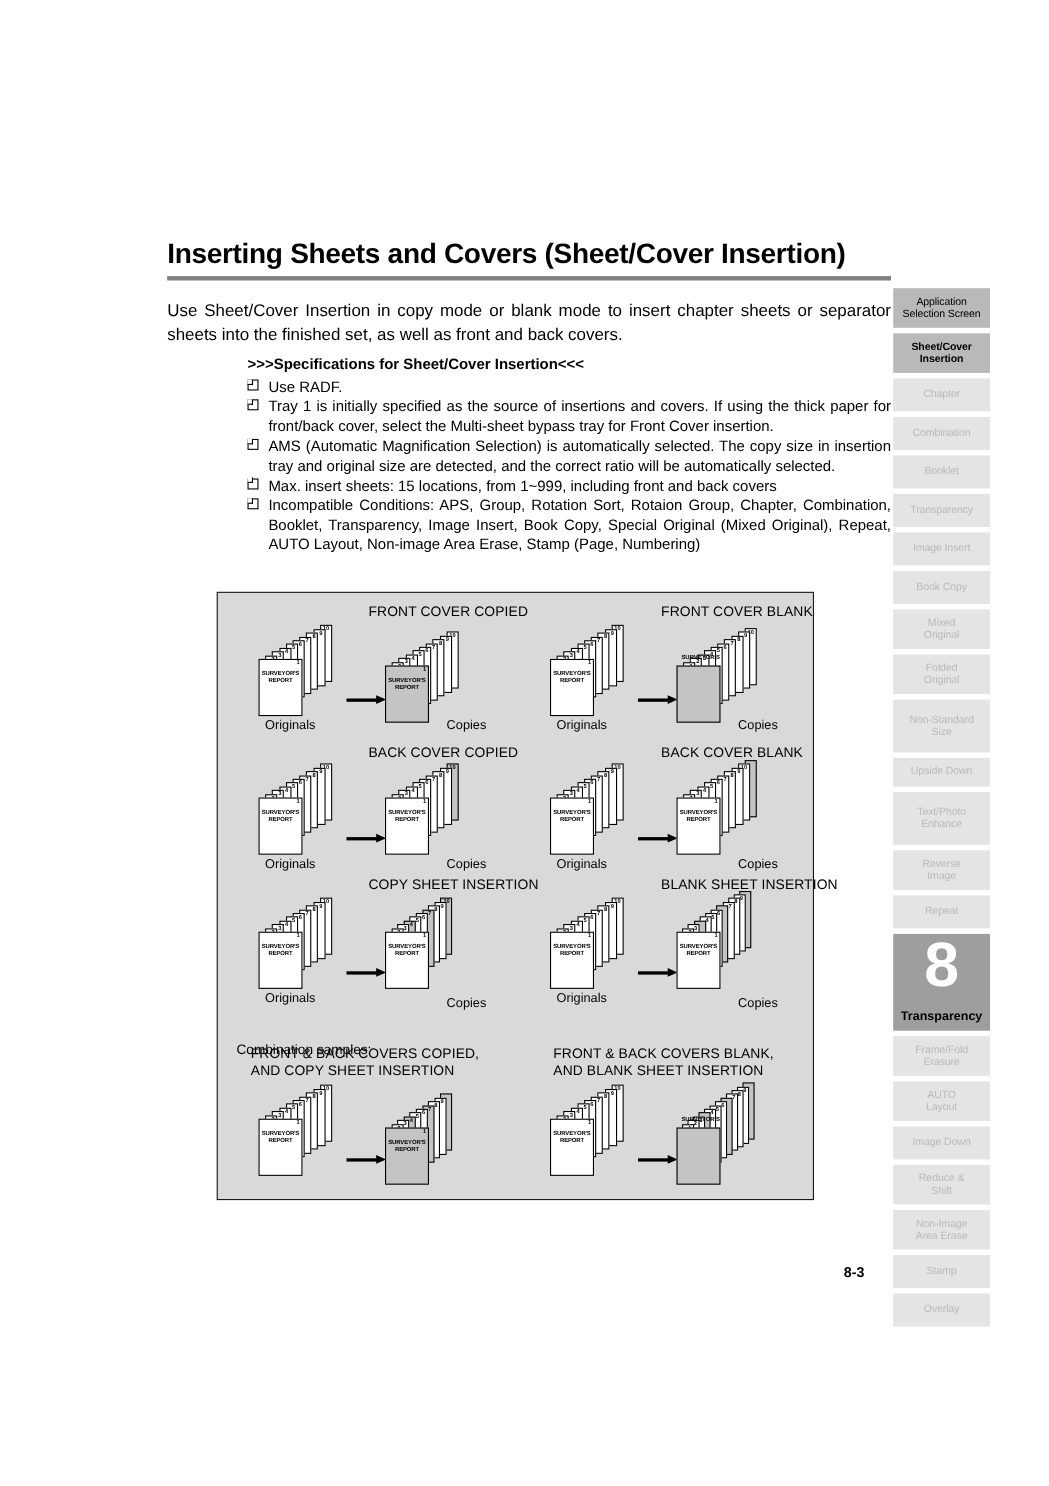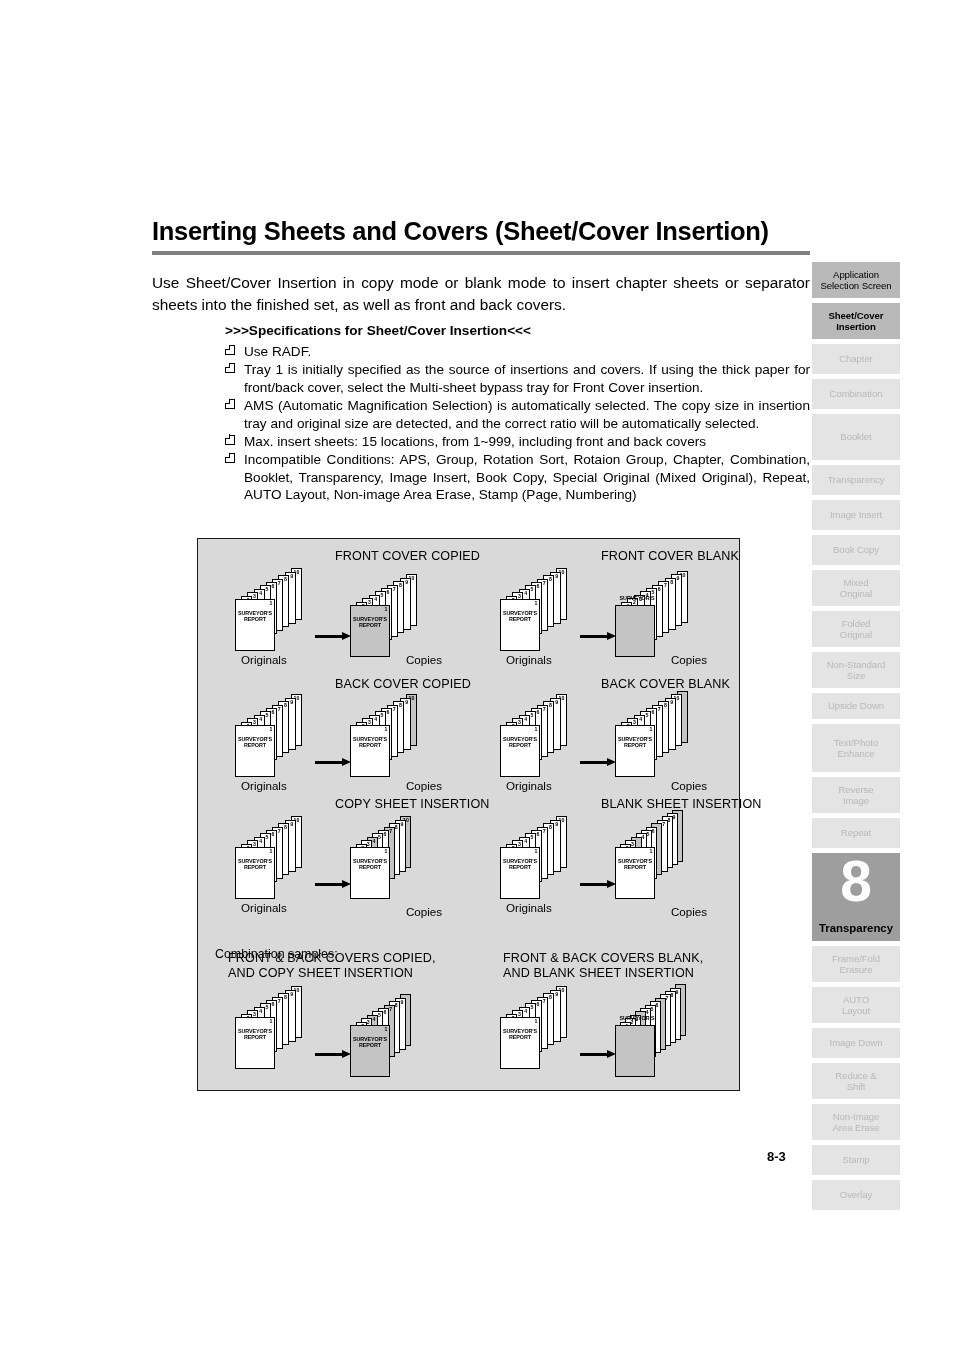--- a/index.html
+++ b/index.html
@@ -733,39 +733,39 @@
         </div>
         <div class="tab current" style="height: 36px;">
           <div>Sheet/Cover<br>Insertion</div>
         </div>
         <div class="tab" style="height: 30px;">
           <div>Chapter</div>
         </div>
         <div class="tab" style="height: 30px;">
           <div>Combination</div>
         </div>
-        <div class="tab" style="height: 46px;">
+        <div class="tab" style="height: 30px;">
           <div>Booklet</div>
         </div>
         <div class="tab" style="height: 30px;">
           <div>Transparency</div>
         </div>
         <div class="tab" style="height: 30px;">
           <div>Image Insert</div>
         </div>
         <div class="tab" style="height: 30px;">
           <div>Book Copy</div>
         </div>
         <div class="tab" style="height: 36px;">
           <div>Mixed<br>Original</div>
         </div>
         <div class="tab" style="height: 36px;">
           <div>Folded<br>Original</div>
         </div>
-        <div class="tab" style="height: 36px;">
+        <div class="tab" style="height: 48px;">
           <div>Non-Standard<br>Size</div>
         </div>
         <div class="tab" style="height: 26px;">
           <div>Upside Down</div>
         </div>
         <div class="tab" style="height: 48px;">
           <div>Text/Photo<br>Enhance</div>
         </div>
         <div class="tab" style="height: 36px;">
           <div>Reverse<br>Image</div>

